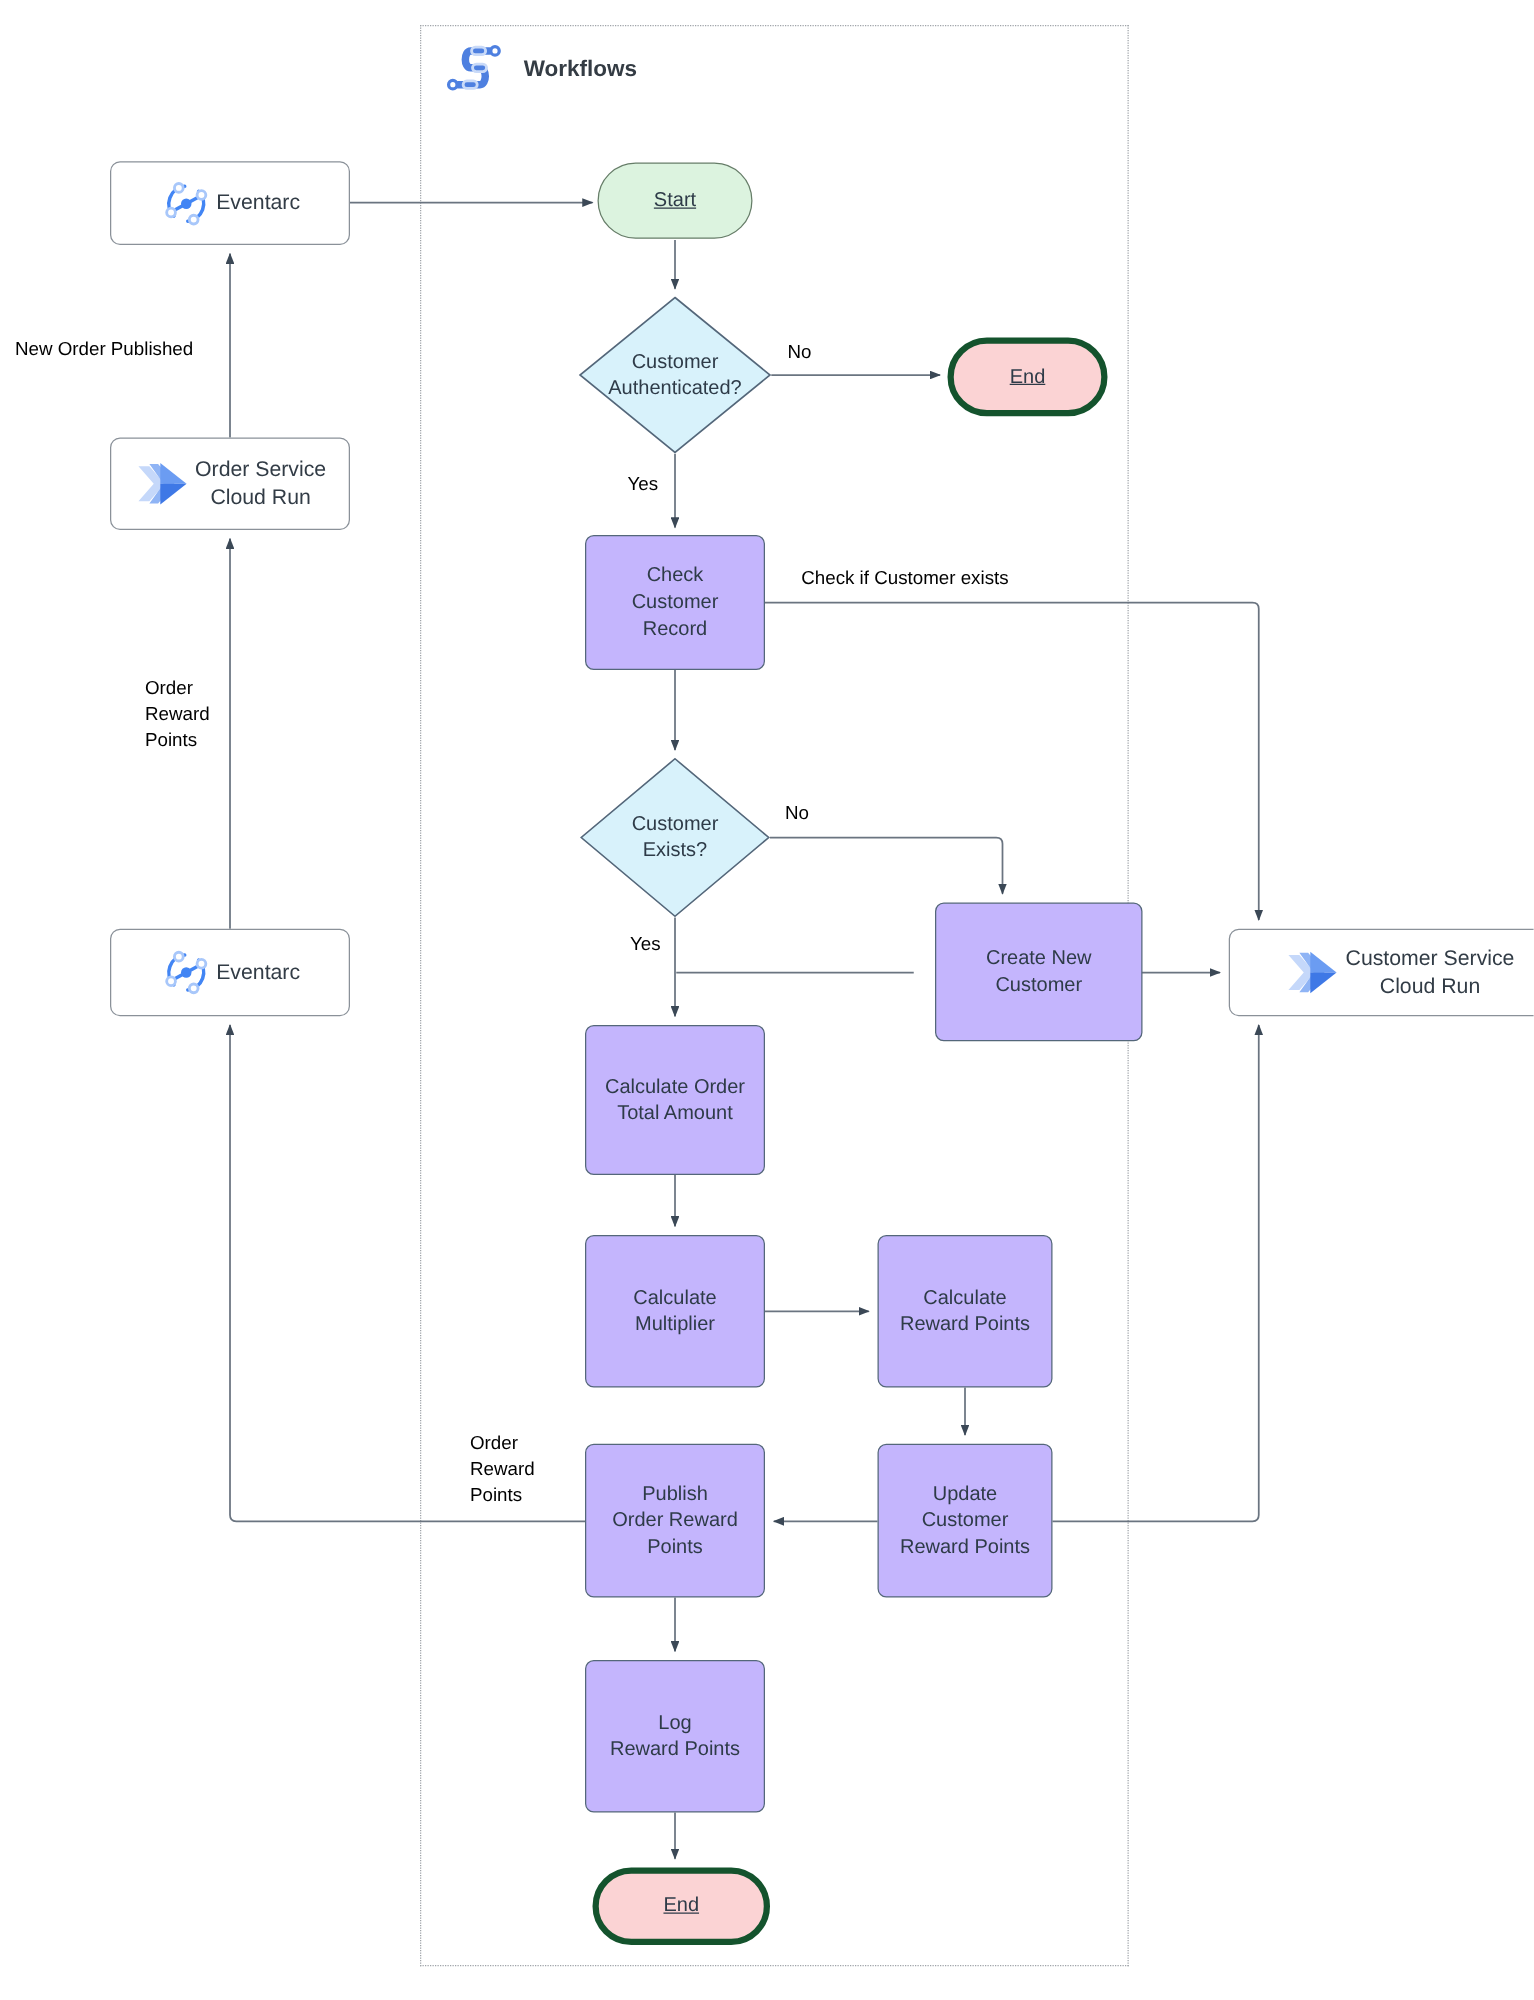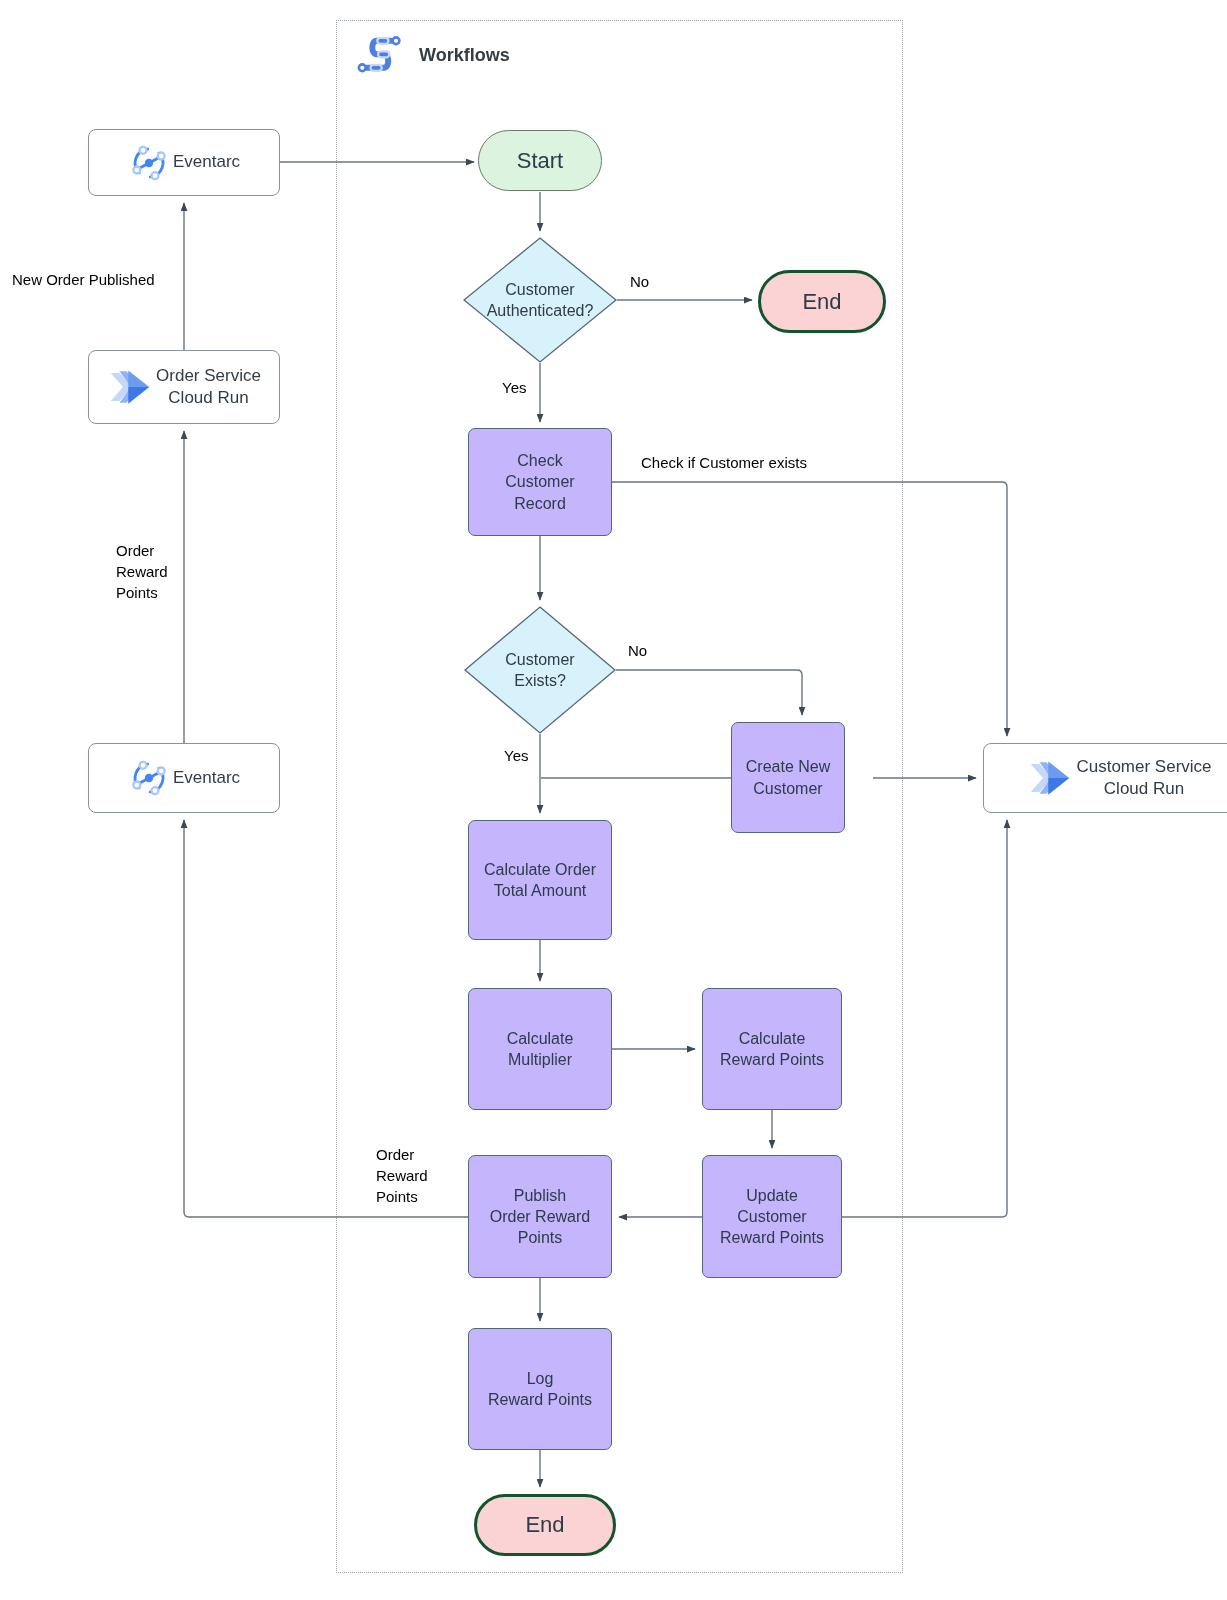--- a/index.html
+++ b/index.html
@@ -19,23 +19,23 @@
     text-align:center;box-sizing:border-box;line-height:1.32;
   }
   .lbl{white-space:pre-line;}
   .proc{
     background:#c4b5fd;border:1px solid #54677a;border-radius:7px;font-size:16px;
   }
   .white-node{
     background:#ffffff;border:1px solid #8a9199;border-radius:8px;
     font-size:17px;gap:3px;color:#323c46;
   }
-  .pill{border-radius:32px;font-size:22px;}
+  .pill{border-radius:32px;font-size:16px;text-decoration:underline;}
   .pill-start{background:#dcf3df;border:1px solid #667d68;}
-  .pill-end{background:#fbd3d4;border:3px solid #14532d;justify-content:center;}
+  .pill-end{background:#fbd3d4;border:5px solid #14532d;justify-content:center;}
   .diamond{position:absolute;}
   .diamond svg{position:absolute;left:0;top:0;}
   .diamond .dtext{
     position:absolute;left:0;top:0;right:0;bottom:0;display:flex;align-items:center;
     justify-content:center;text-align:center;font-size:16px;line-height:1.32;
   }
   .elabel{
     position:absolute;font-size:15px;color:#000000;white-space:pre-line;line-height:1.4;
   }
   .icon{flex:0 0 auto;display:block;}
@@ -163,21 +163,21 @@
     </svg>
     <div class="dtext lbl">Customer
 Exists?</div>
   </div>
 
   <div class="node proc" style="left:468px;top:428px;width:144px;height:108px;">
     <span class="lbl">Check
 Customer
 Record</span>
   </div>
-  <div class="node proc" style="left:731px;top:722px;width:114px;height:111px;">
+  <div class="node proc" style="left:748px;top:722px;width:166px;height:111px;">
     <span class="lbl">Create New
 Customer</span>
   </div>
   <div class="node proc" style="left:468px;top:820px;width:144px;height:120px;">
     <span class="lbl">Calculate Order
 Total Amount</span>
   </div>
   <div class="node proc" style="left:468px;top:988px;width:144px;height:122px;">
     <span class="lbl">Calculate
 Multiplier</span>

